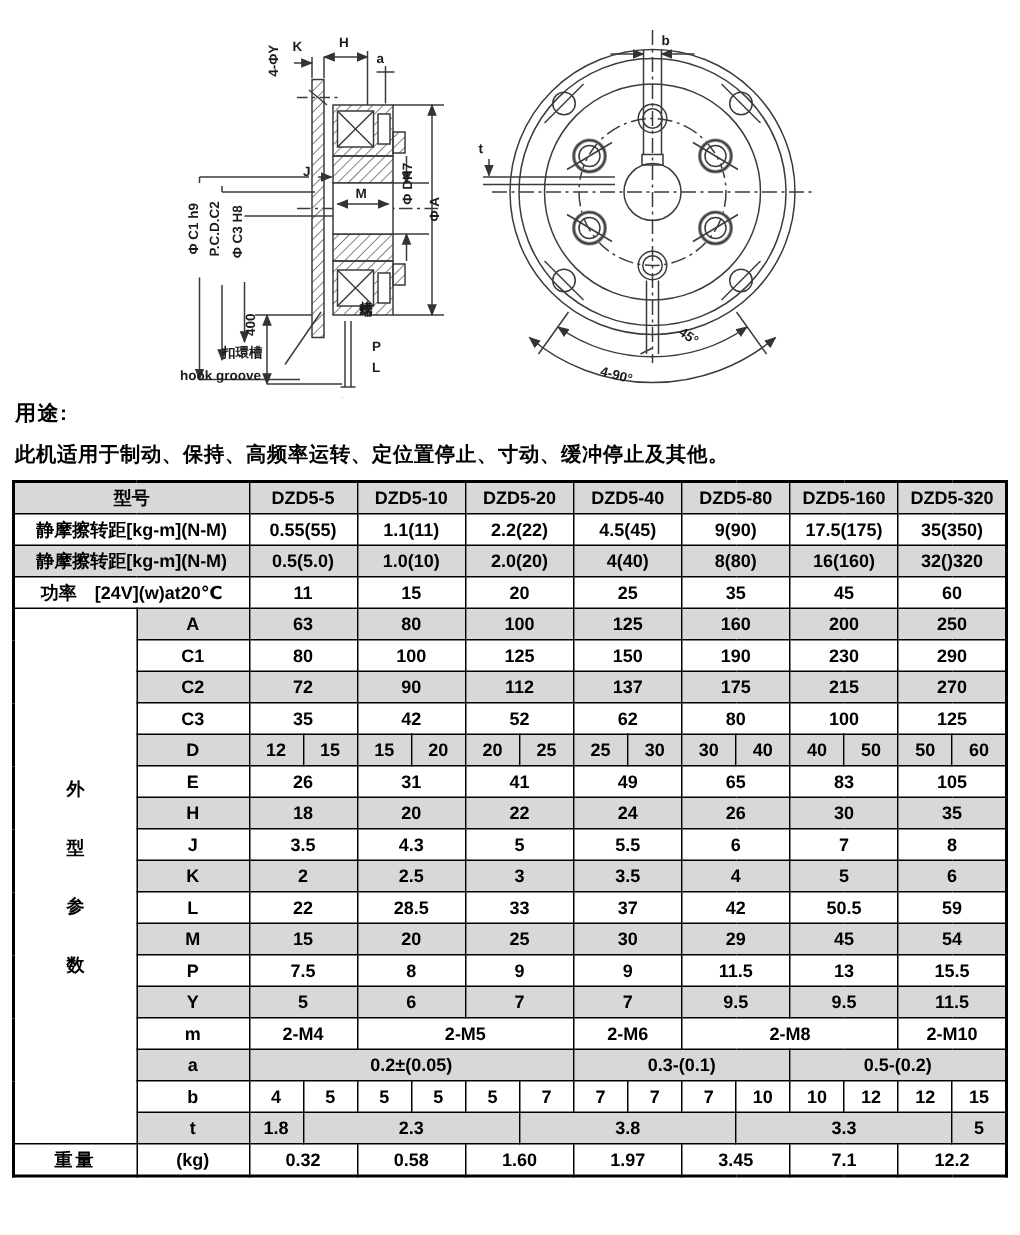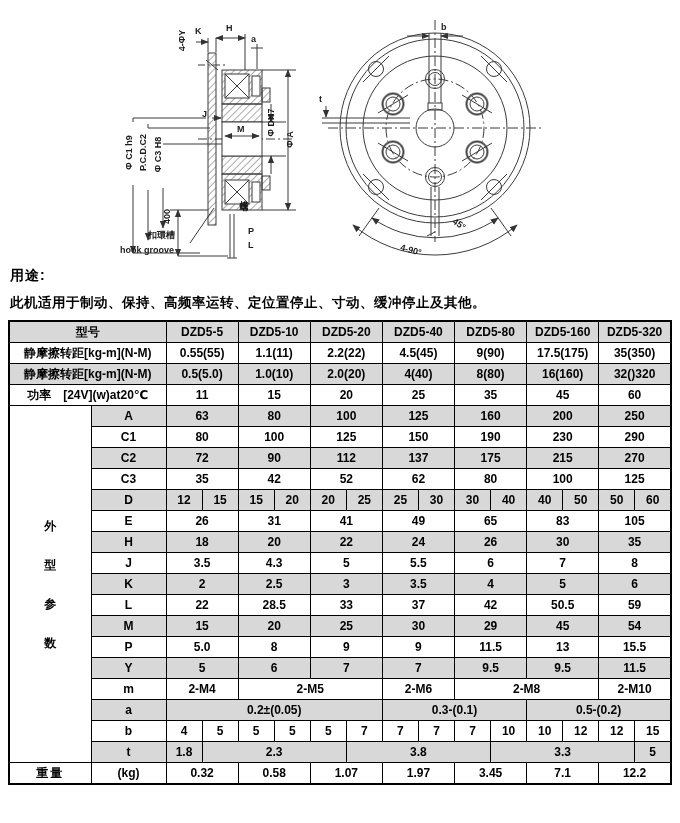--- a/index.html
+++ b/index.html
@@ -427,21 +427,21 @@
           <td colspan="2" class="sh val">15</td>
           <td colspan="2" class="sh val">20</td>
           <td colspan="2" class="sh val">25</td>
           <td colspan="2" class="sh val">30</td>
           <td colspan="2" class="sh val">29</td>
           <td colspan="2" class="sh val">45</td>
           <td colspan="2" class="sh val">54</td>
         </tr>
         <tr>
           <td class="sub">P</td>
-          <td colspan="2" class="val">5.0</td>
+          <td colspan="2" class="val">7.5</td>
           <td colspan="2" class="val">8</td>
           <td colspan="2" class="val">9</td>
           <td colspan="2" class="val">9</td>
           <td colspan="2" class="val">11.5</td>
           <td colspan="2" class="val">13</td>
           <td colspan="2" class="val">15.5</td>
         </tr>
         <tr>
           <td class="sh sub">Y</td>
           <td colspan="2" class="sh val">5</td>
@@ -489,21 +489,21 @@
           <td colspan="4" class="sh val">2.3</td>
           <td colspan="4" class="sh val">3.8</td>
           <td colspan="4" class="sh val">3.3</td>
           <td class="sh val">5</td>
         </tr>
         <tr>
           <td class="wlbl">重量</td>
           <td class="sub">(kg)</td>
           <td colspan="2" class="val">0.32</td>
           <td colspan="2" class="val">0.58</td>
-          <td colspan="2" class="val">1.07</td>
+          <td colspan="2" class="val">1.60</td>
           <td colspan="2" class="val">1.97</td>
           <td colspan="2" class="val">3.45</td>
           <td colspan="2" class="val">7.1</td>
           <td colspan="2" class="val">12.2</td>
         </tr>
       </tbody>
   </table>
 
 </div>
 

